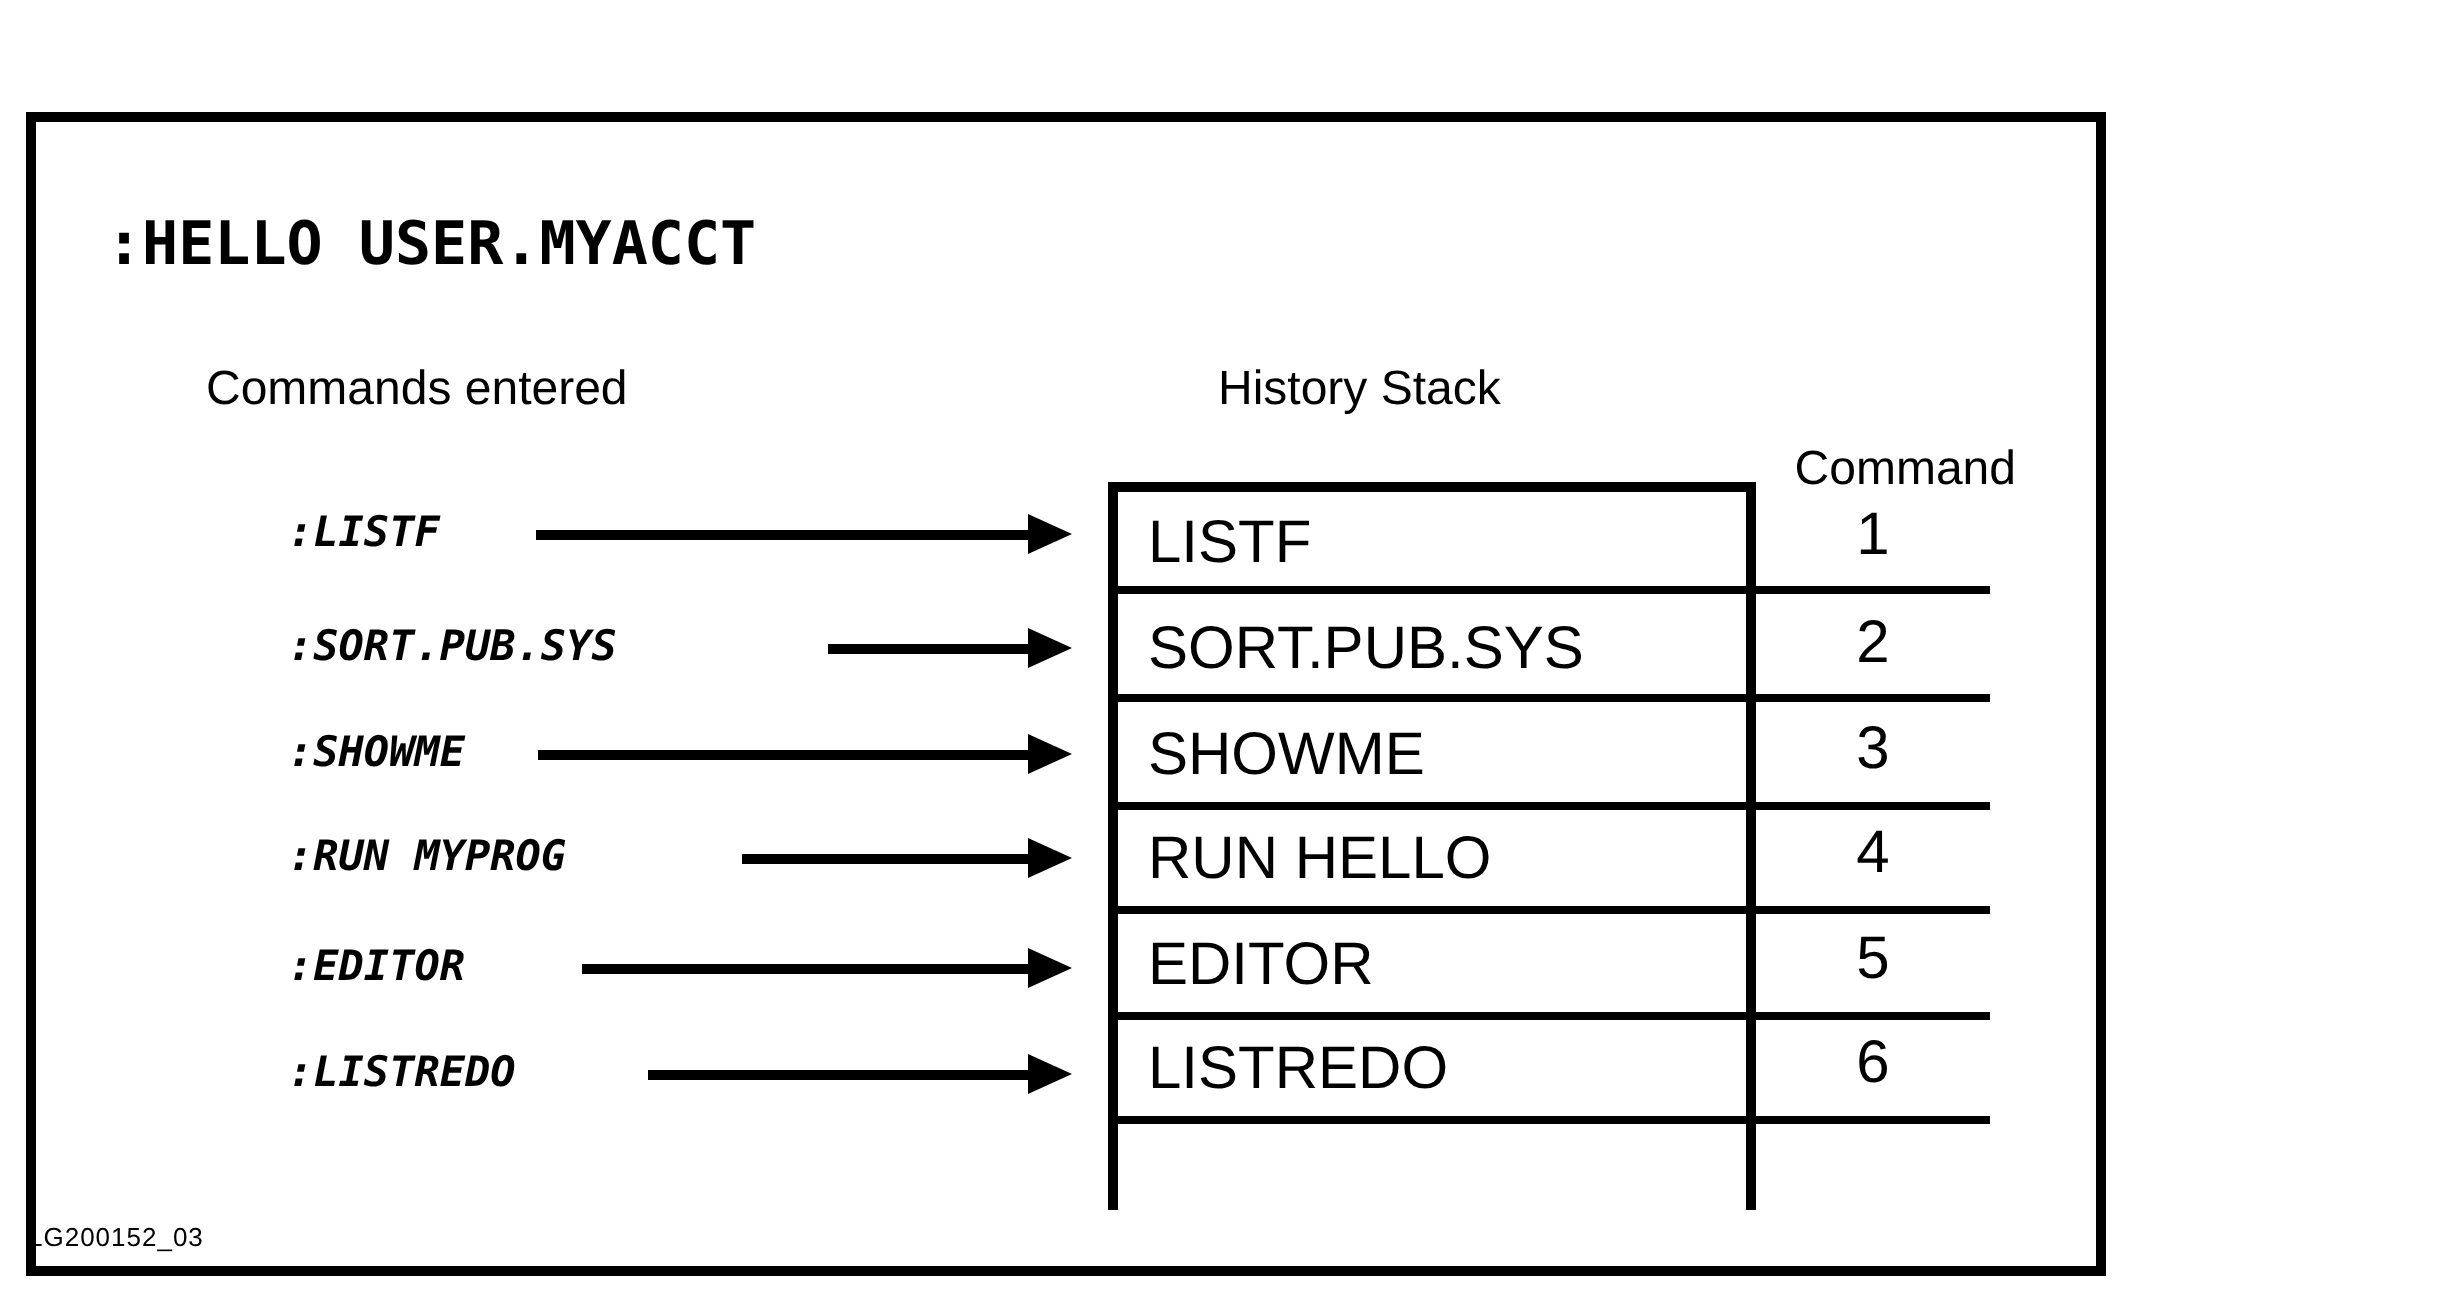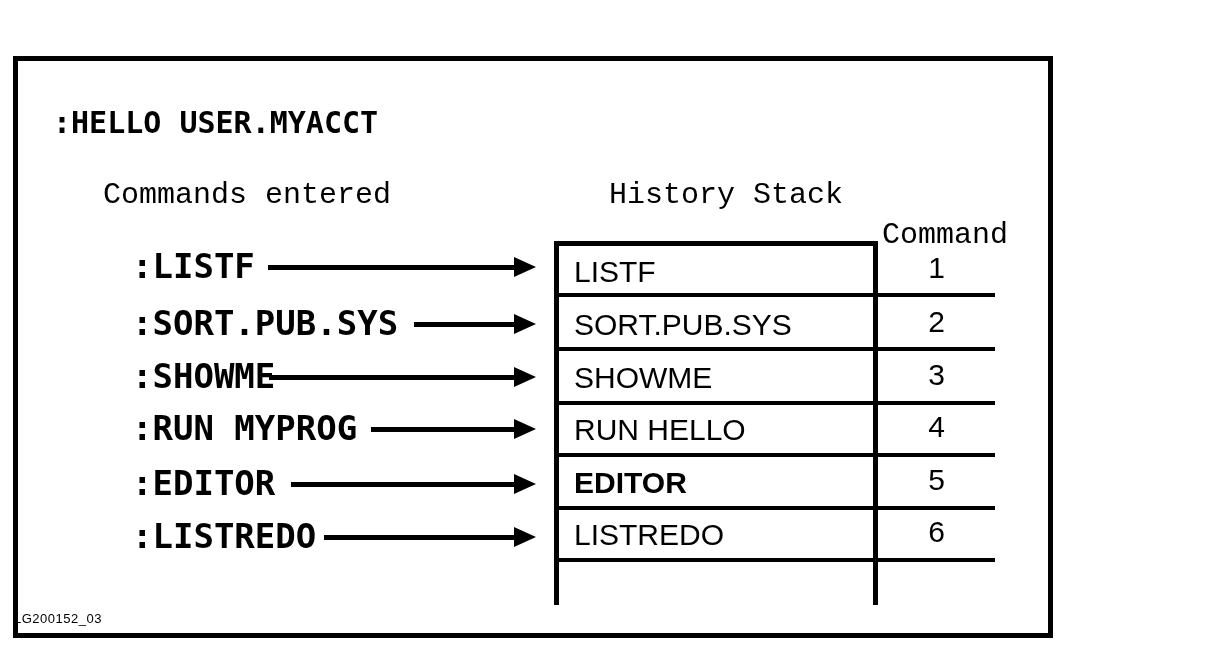--- a/index.html
+++ b/index.html
@@ -45,23 +45,23 @@
     position: absolute;
     left: 35px;
     top: 45px;
     font-size: 30px;
     line-height: 34px;
   }
 
   
   .heading {
     position: absolute;
-    font-family: Liberation Mono, monospace;
+    font-family: Liberation Sans, sans-serif;
     font-weight: 400;
-    font-size: 30px;
+    font-size: 24px;
     line-height: 34px;
     white-space: pre;
   }
   #hdr-commands {
     left: 85px;
     top: 117px;
   }
   #hdr-history {
     left: 591px;
     top: 117px;
@@ -81,27 +81,28 @@
     left: 0;
     top: 0;
   }
   .cmd-row {
     position: absolute;
     left: 0;
     height: 40px;
   }
   .cmd-text {
     position: absolute;
-    left: 114px;
+    left: 126px;
     top: 0;
     font-family: "DejaVu Sans Mono", "Liberation Mono", monospace;
     font-weight: 700;
-    font-size: 34px;
+    font-size: 21px;
     line-height: 30px;
     white-space: pre;
+    font-style: italic;
   }
   
   .arrow {
     position: absolute;
     height: 20px;
     top: 6px;
   }
   .arrow .shaft {
     position: absolute;
     left: 0;
@@ -289,21 +290,21 @@
         <span class="stack-cell" style="top:120px;text-align:right;">SHOWME</span>
         <span class="num-cell" style="top:117px;">3</span>
       </div>
 
       <div>
         <span class="stack-cell" style="top:172px;">RUN HELLO</span>
         <span class="num-cell" style="top:169px;">4</span>
       </div>
 
       <div>
-        <span class="stack-cell" style="top:225px;font-weight:bold;">EDITOR</span>
+        <span class="stack-cell" style="top:225px;">EDITOR</span>
         <span class="num-cell" style="top:222px;">5</span>
       </div>
 
       <div>
         <span class="stack-cell" style="top:277px;">LISTREDO</span>
         <span class="num-cell" style="top:274px;">6</span>
       </div>
 
       <div>
         <span class="stack-cell" style="top:330px;"></span>

